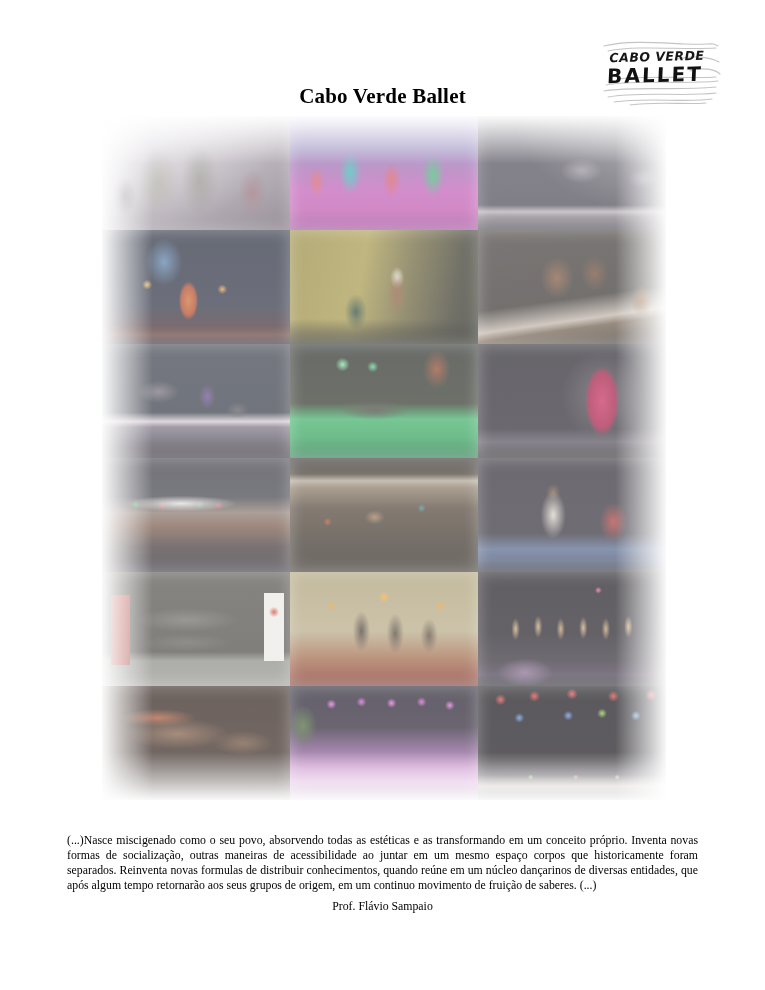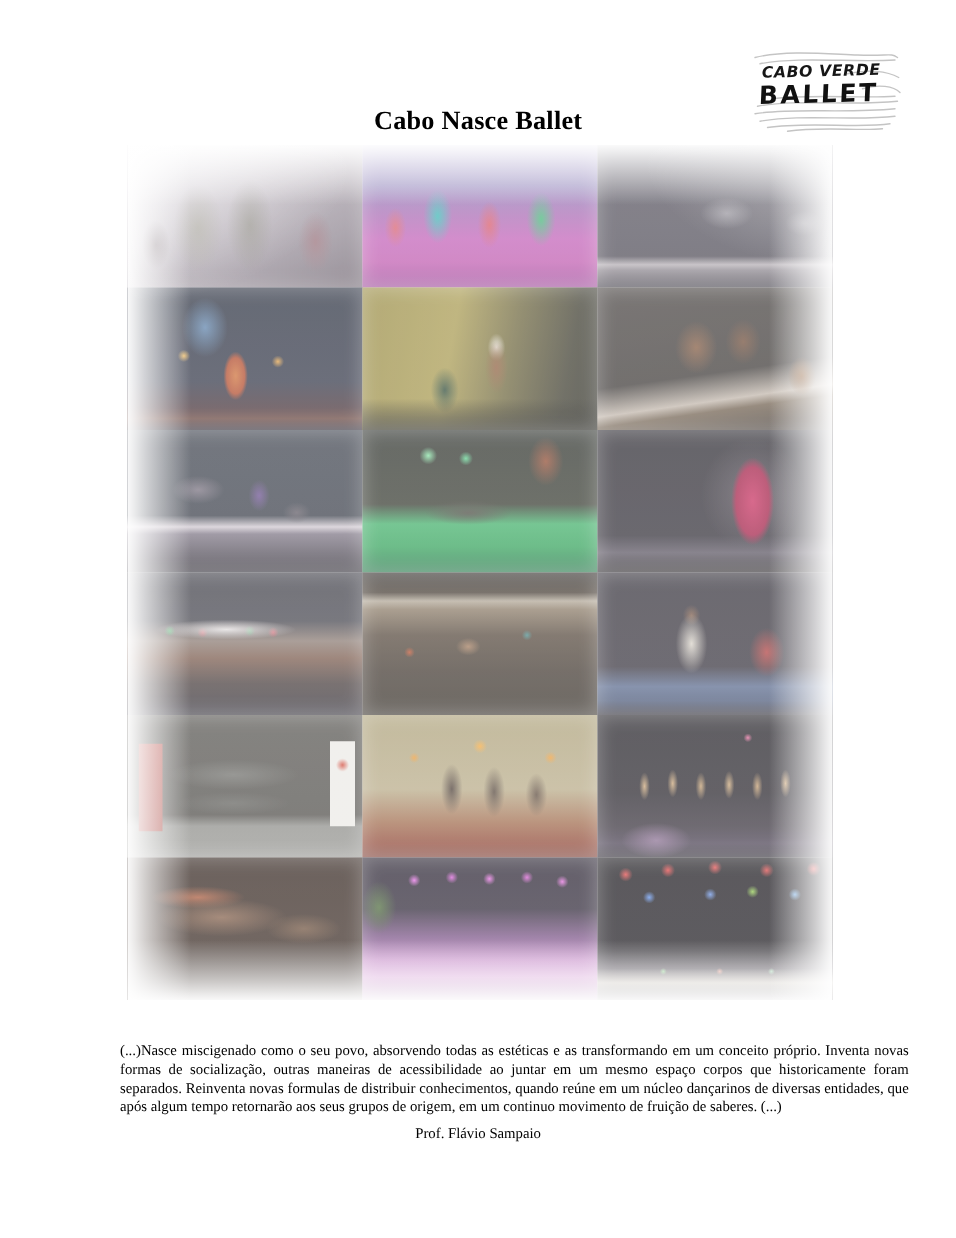--- a/index.html
+++ b/index.html
@@ -147,30 +147,30 @@
     radial-gradient(ellipse 260px 180px at 0% 0%, rgba(255,255,255,.7), rgba(255,255,255,0) 70%),
     radial-gradient(ellipse 220px 140px at 100% 0%, rgba(255,255,255,.45), rgba(255,255,255,0) 70%),
     linear-gradient(to right, rgba(255,255,255,.95) 0%, rgba(255,255,255,0) 9%),
     linear-gradient(to left, rgba(255,255,255,.95) 0%, rgba(255,255,255,0) 9%),
     linear-gradient(to bottom, rgba(255,255,255,.95) 0%, rgba(255,255,255,0) 7%),
     linear-gradient(to top, rgba(255,255,255,.95) 0%, rgba(255,255,255,0) 7%),
     linear-gradient(rgba(255,255,255,.28), rgba(255,255,255,.28));}
 
   
   .quote{position:absolute;left:67px;top:821px;width:631px;
-         font-size:11.8px;line-height:1.29;text-align:justify;margin-left:29px;}
+         font-size:11.8px;line-height:1.29;text-align:justify;}
   .signature{position:absolute;left:67px;top:899px;width:631px;
              font-size:11.8px;text-align:center;}
 </style>
 </head>
 <body>
 
 <div class="page">
 
-  <h1 class="title">Cabo Nasce Ballet</h1>
+  <h1 class="title">Cabo Verde Ballet</h1>
 
   <div class="logo">
     <svg viewBox="0 0 124 68">
       <g fill="none" stroke="#c4c4c4" stroke-width="1.1" stroke-linecap="round">
         <path d="M6,7 C30,1 62,4 88,5 S114,3 120,7"></path>
         <path d="M10,12 C42,6 82,11 118,9"></path>
         <path d="M80,20 C96,16 112,18 121,23"></path>
         <path d="M92,32 C105,28 117,30 122,35"></path>
         <path d="M20,40 C52,36 92,40 118,38"></path>
         <path d="M8,46 C40,40 82,46 120,42"></path>

